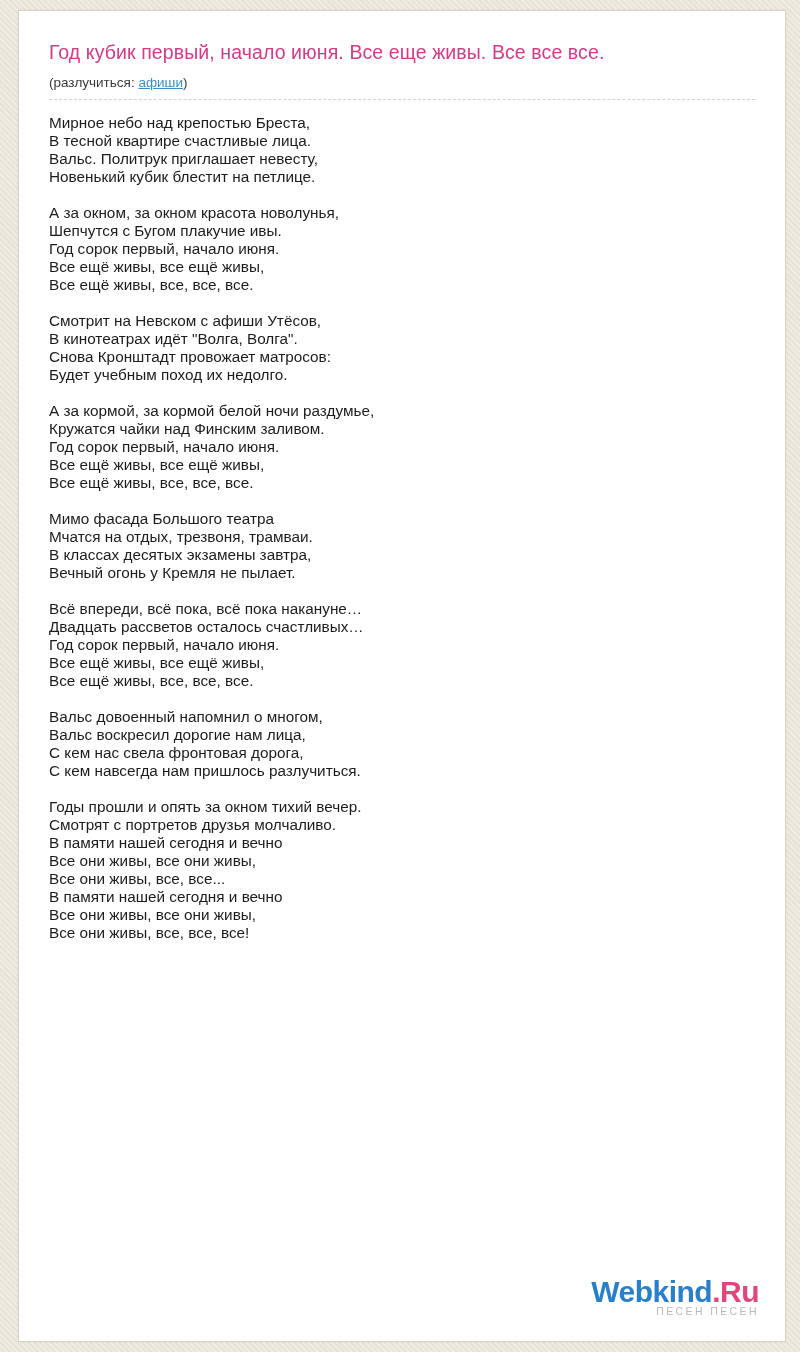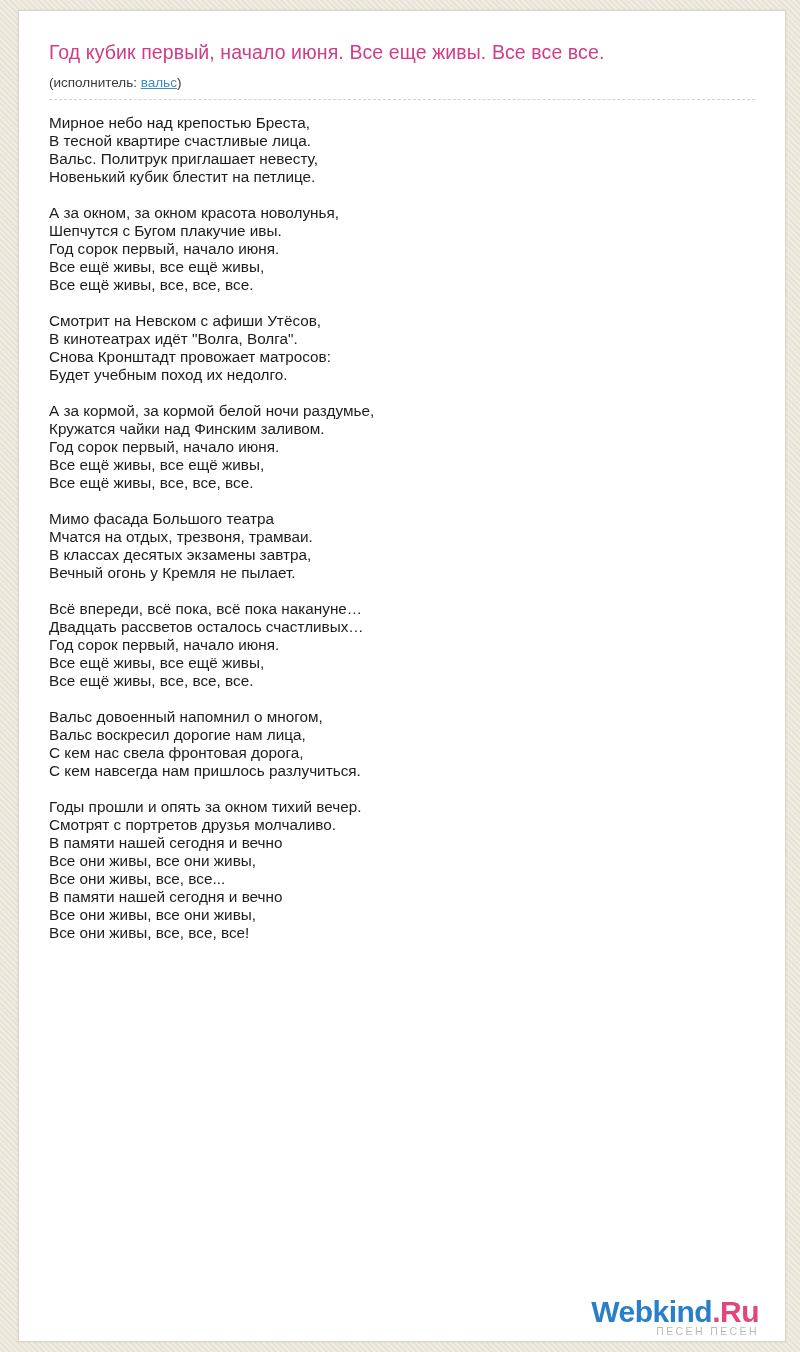--- a/index.html
+++ b/index.html
@@ -62,21 +62,21 @@
   .lyrics {
     font-size: 15.3px;
     line-height: 18px;
     color: #1c1c1c;
     white-space: pre-wrap;
     font-family: "Liberation Sans", sans-serif;
   }
   .logo {
     position: absolute;
     right: 26px;
-    bottom: 4px;
+    bottom: 24px;
     text-align: right;
     user-select: none;
   }
   .logo-main {
     font-family: "Liberation Sans", sans-serif;
     font-size: 30px;
     font-weight: bold;
     letter-spacing: -0.5px;
     line-height: 30px;
   }
@@ -92,21 +92,21 @@
 </style>
 </head>
 <body>
 
 <div class="page">
   <div class="paper">
 
     <h1 class="song-title">Год кубик первый, начало июня. Все еще живы. Все все все.</h1>
 
     <div class="artist-line">
-      <span>(исполнитель: </span><a class="artist-link" href="#">вальс</a><span>)</span>
+      <span>(разлучиться: </span><a class="artist-link" href="#">афиши</a><span>)</span>
     </div>
 
     <div class="lyrics">Мирное небо над крепостью Бреста,
 В тесной квартире счастливые лица.
 Вальс. Политрук приглашает невесту,
 Новенький кубик блестит на петлице.
 
 А за окном, за окном красота новолунья,
 Шепчутся с Бугом плакучие ивы.
 Год сорок первый, начало июня.

